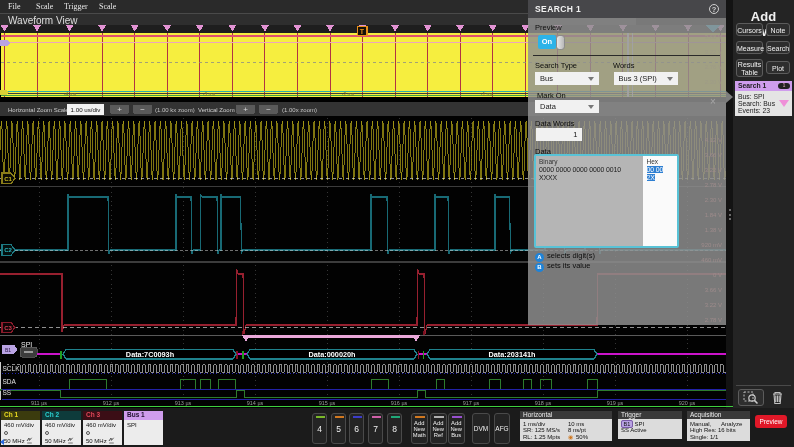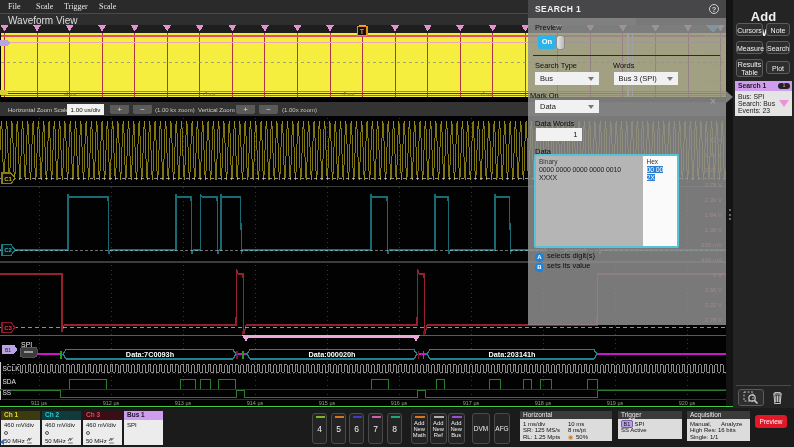--- a/index.html
+++ b/index.html
@@ -207,21 +207,21 @@
  <div class="lbl" style="left:7px;top:23px;">Preview</div>
  <div id="tgl">
       <div class="on">On</div>
       <div class="kn"></div>
     </div>
  <div id="sep1"></div>
  <div class="lbl" style="left:7px;top:60.5px;">Search Type</div>
  <div class="lbl" style="left:85px;top:60.5px;">Words</div>
  <div class="sel" style="left:7px;top:71.5px;">Bus</div>
  <div class="sel" style="left:85.5px;top:71.5px;width:64px;">Bus 3 (SPI)</div>
- <div class="lbl" style="left:2px;top:90.5px;">Mark On</div>
+ <div class="lbl" style="left:9px;top:90.5px;">Mark On</div>
  <div class="sel" style="left:7px;top:99.5px;">Data</div>
  <div id="dlgx">×</div>
  <div class="lbl" style="left:7px;top:118.5px;">Data Words</div>
  <div id="dwin">1</div>
  <div class="lbl" style="left:7px;top:146.5px;">Data</div>
  <div id="dbox">
    <div id="dbin">
         <div class="boxlbl">Binary</div>
         <div class="bint">0000 0000 0000 0000 0010
 XXXX</div>

